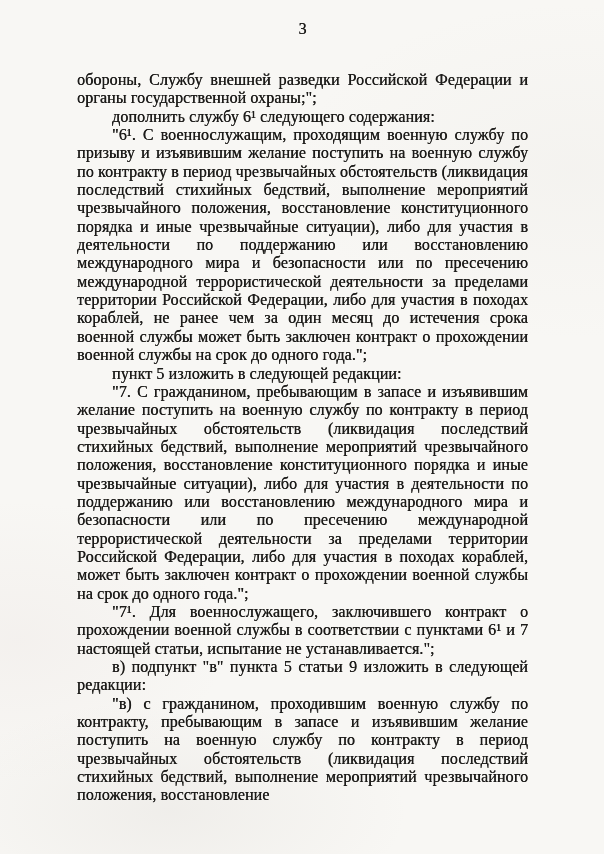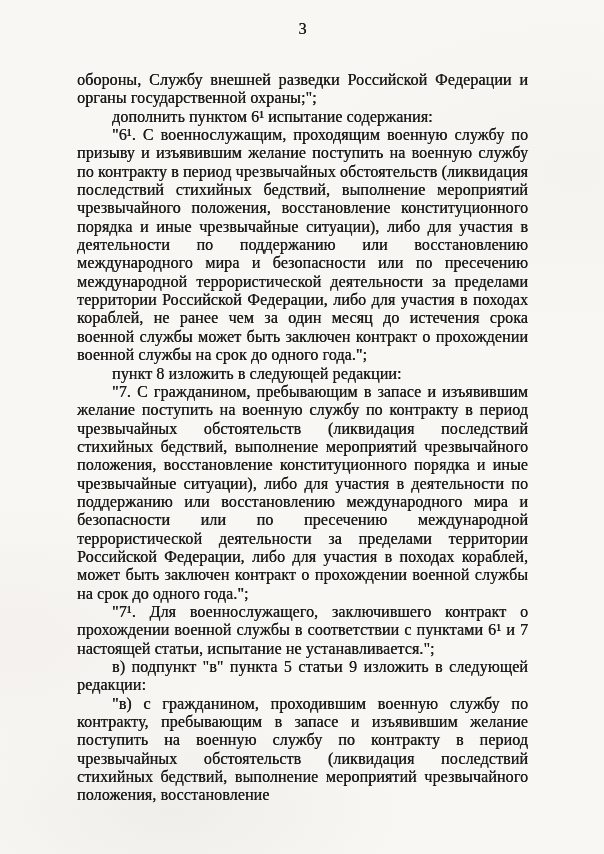--- a/index.html
+++ b/index.html
@@ -58,21 +58,21 @@
   }
 </style>
 </head>
 <body>
 
 <div class="page">
   <div class="page-number">3</div>
 
   <div class="text-block">
     <p class="para continued">обороны, Службу внешней разведки Российской Федерации и органы государственной охраны;";</p>
-    <p class="para">дополнить пунктом 6¹ испытание содержания:</p>
+    <p class="para">дополнить службу 6¹ следующего содержания:</p>
     <p class="para">"6¹. С военнослужащим, проходящим военную службу по призыву и изъявившим желание поступить на военную службу по контракту в период чрезвычайных обстоятельств (ликвидация последствий стихийных бедствий, выполнение мероприятий чрезвычайного положения, восстановление конституционного порядка и иные чрезвычайные ситуации), либо для участия в деятельности по поддержанию или восстановлению международного мира и безопасности или по пресечению международной террористической деятельности за пределами территории Российской Федерации, либо для участия в походах кораблей, не ранее чем за один месяц до истечения срока военной службы может быть заключен контракт о прохождении военной службы на срок до одного года.";</p>
-    <p class="para">пункт 8 изложить в следующей редакции:</p>
+    <p class="para">пункт 5 изложить в следующей редакции:</p>
     <p class="para">"7. С гражданином, пребывающим в запасе и изъявившим желание поступить на военную службу по контракту в период чрезвычайных обстоятельств (ликвидация последствий стихийных бедствий, выполнение мероприятий чрезвычайного положения, восстановление конституционного порядка и иные чрезвычайные ситуации), либо для участия в деятельности по поддержанию или восстановлению международного мира и безопасности или по пресечению международной террористической деятельности за пределами территории Российской Федерации, либо для участия в походах кораблей, может быть заключен контракт о прохождении военной службы на срок до одного года.";</p>
     <p class="para">"7¹. Для военнослужащего, заключившего контракт о прохождении военной службы в соответствии с пунктами 6¹ и 7 настоящей статьи, испытание не устанавливается.";</p>
     <p class="para">в) подпункт "в" пункта 5 статьи 9 изложить в следующей редакции:</p>
     <p class="para">"в) с гражданином, проходившим военную службу по контракту, пребывающим в запасе и изъявившим желание поступить на военную службу по контракту в период чрезвычайных обстоятельств (ликвидация последствий стихийных бедствий, выполнение мероприятий чрезвычайного положения, восстановление</p>
   </div>
 </div>
 
 </body></html>

